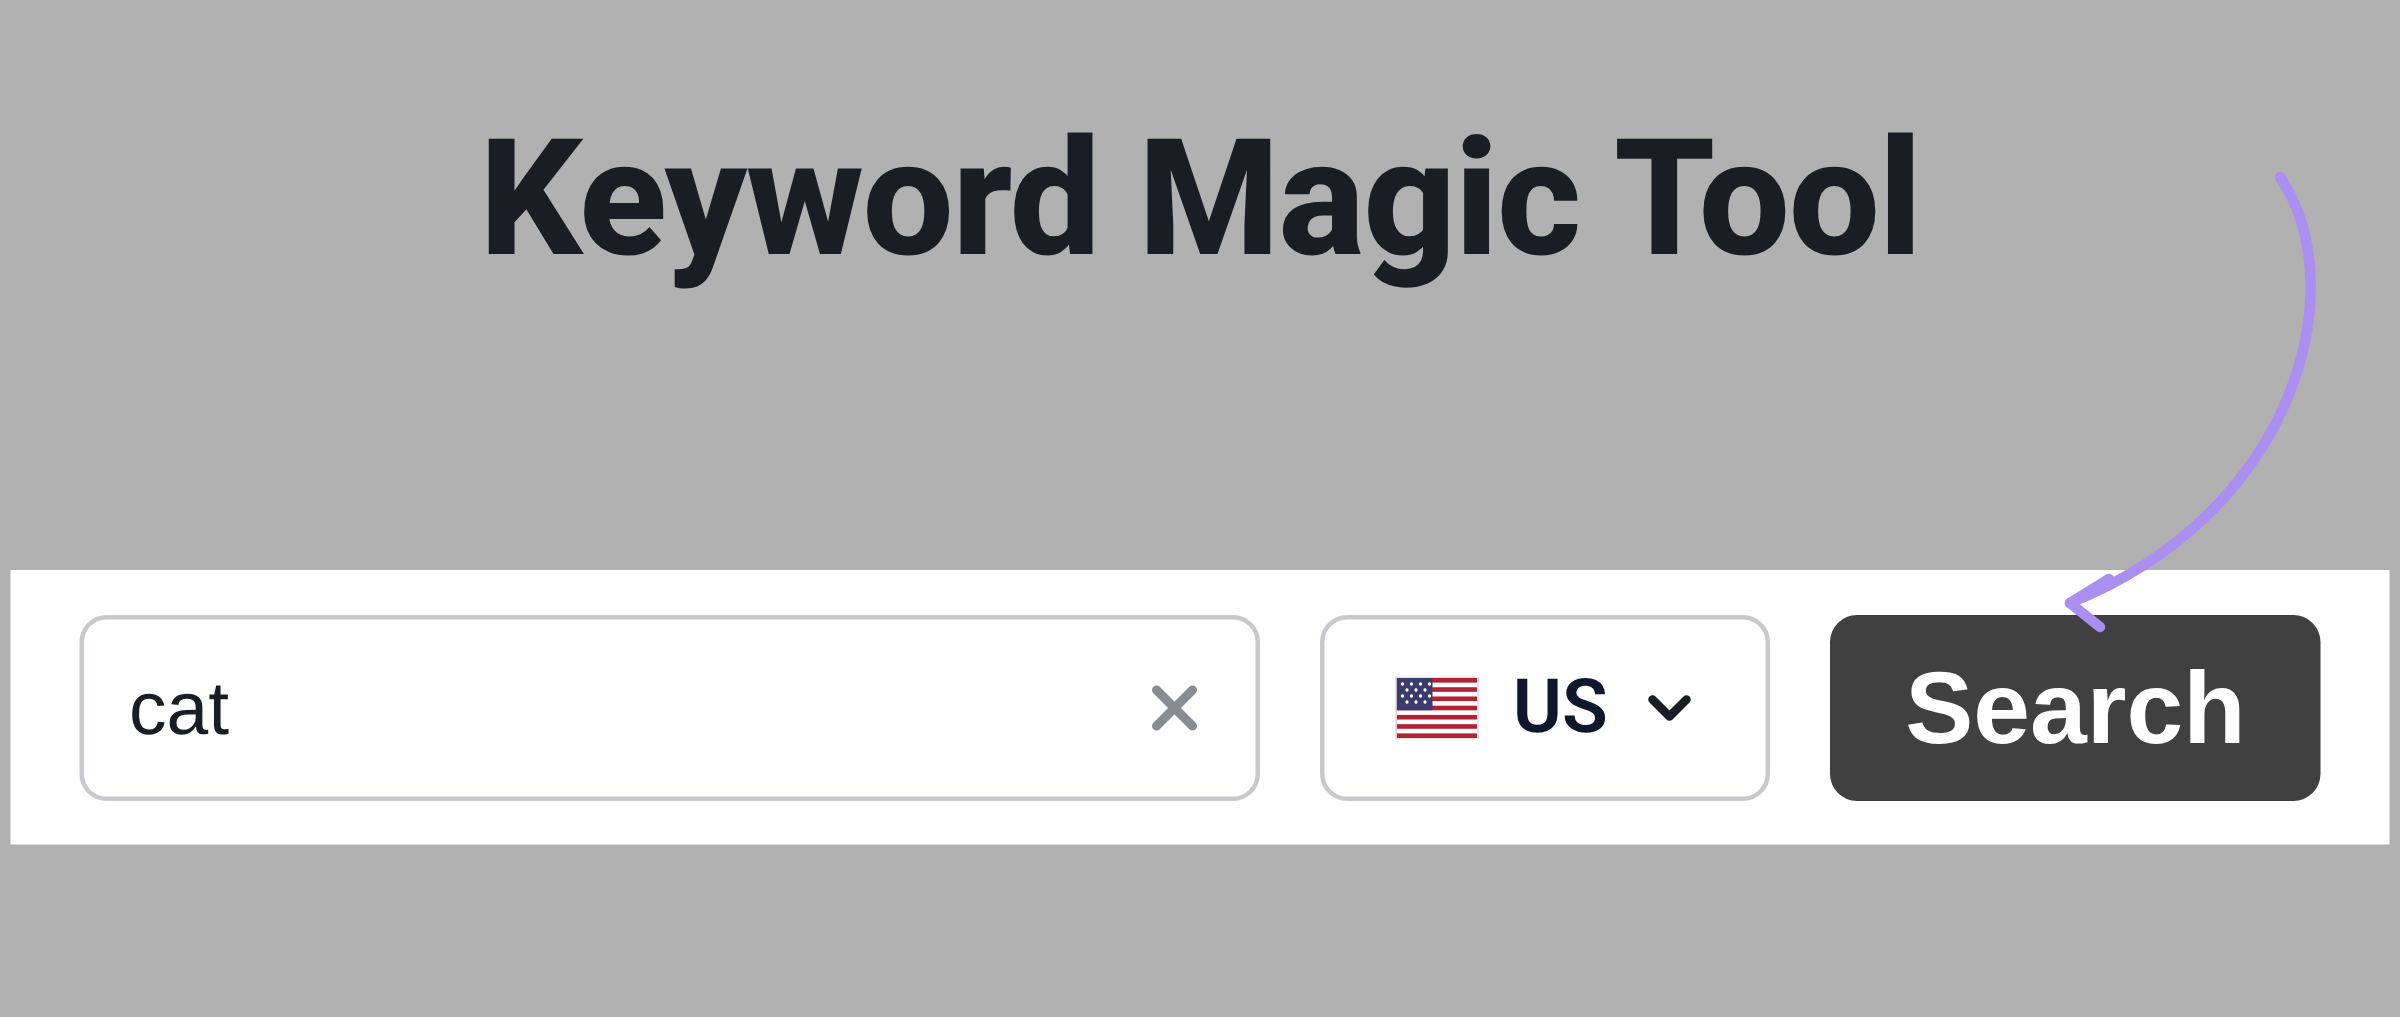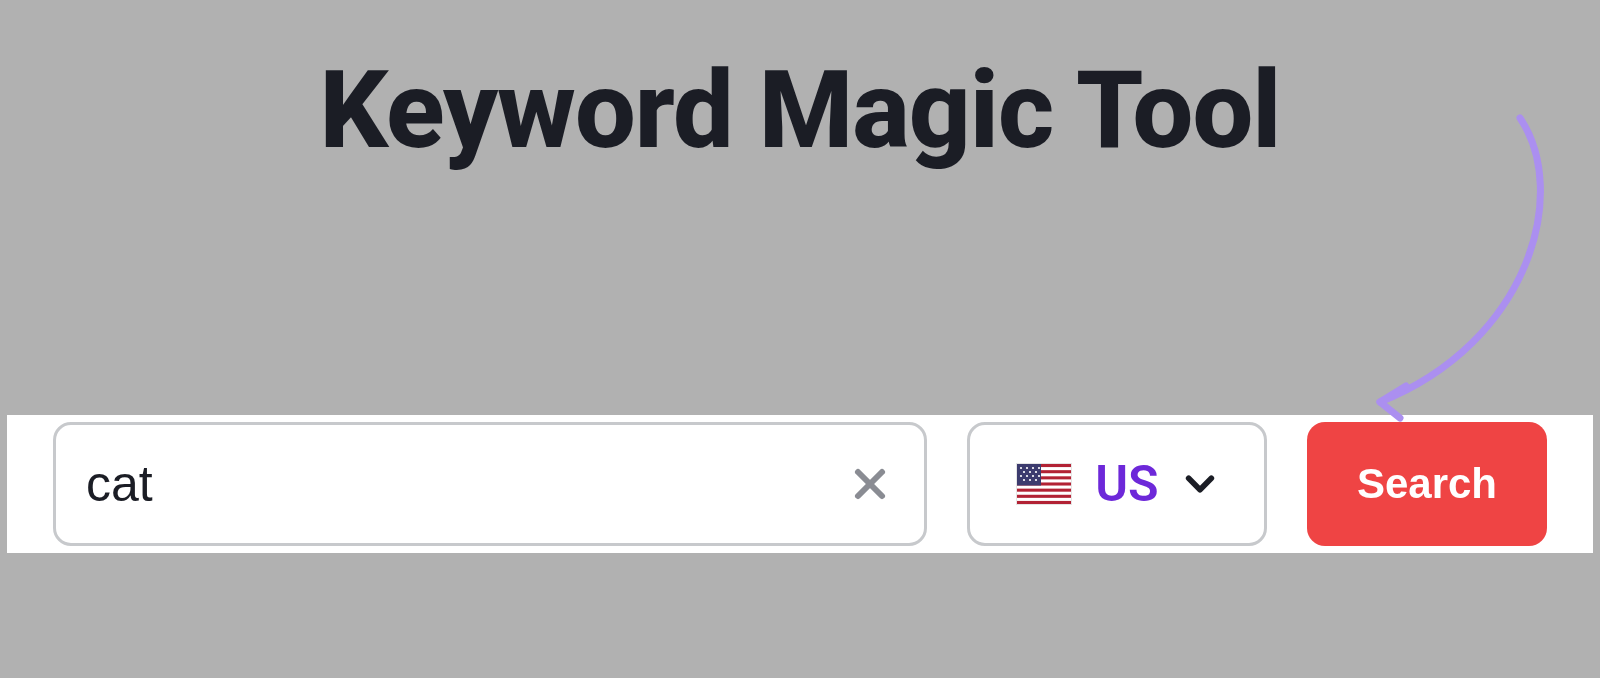--- a/index.html
+++ b/index.html
@@ -12,40 +12,40 @@
   }
   .page {
     width: 100%;
     height: 100%;
     display: flex;
     flex-direction: column;
     align-items: center;
     position: relative;
   }
   .title {
-    margin-top: 47px;
+    margin-top: 70px;
     font-size: 108px;
     font-weight: 800;
     color: #1b1d25;
     letter-spacing: -1px;
     text-align: center;
   }
   .subtitle {
     margin-top: 86px;
     font-size: 47px;
     font-weight: 400;
     color: #2e2f34;
     text-align: center;
   }
   .search-bar {
     position: absolute;
     left: 7px;
     right: 7px;
-    top: 415px;
-    height: 138px;
+    top: 380px;
+    height: 183px;
     background: #ffffff;
     display: flex;
     align-items: center;
     padding: 0 46px;
     gap: 40px;
   }
   .input-wrap {
     flex: 1 1 auto;
     height: 124px;
     border: 3px solid #c7c9cc;
@@ -91,35 +91,35 @@
     width: 54px;
     height: 40px;
     position: relative;
     overflow: hidden;
     box-shadow: 0 0 0 1px rgba(0,0,0,0.1);
   }
   .flag svg { display: block; }
   .country-code {
     font-size: 50px;
     font-weight: 600;
-    color: #6d28d9;
+    color: #0f172a;
   }
   .chevron {
     color: #1b1d25;
   }
   .chevron svg { width: 34px; height: 34px; display: block; }
   .search-btn {
     flex: 0 0 auto;
     height: 124px;
     padding: 0 50px;
-    background: #ef4444;
+    background: #404040;
     border: none;
     border-radius: 18px;
     color: #ffffff;
-    font-size: 42px;
+    font-size: 68px;
     font-weight: 600;
     cursor: pointer;
     display: flex;
     align-items: center;
     justify-content: flex-start;
   }
   .arrow-annotation {
     position: absolute;
     top: 112px;
     left: 1360px;

